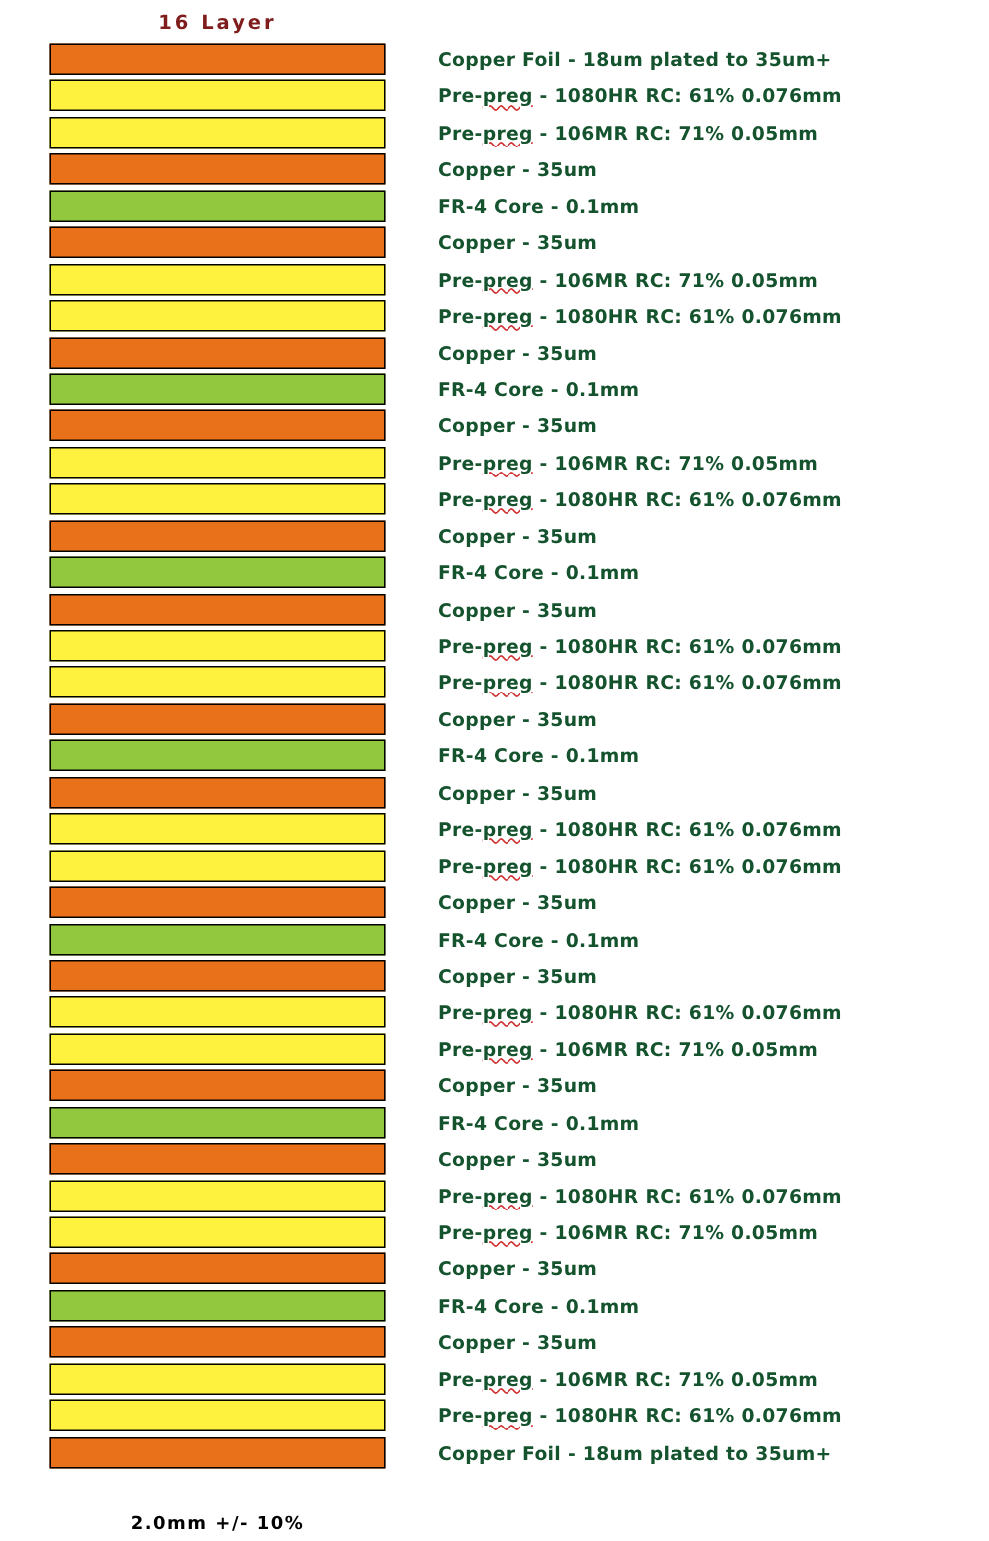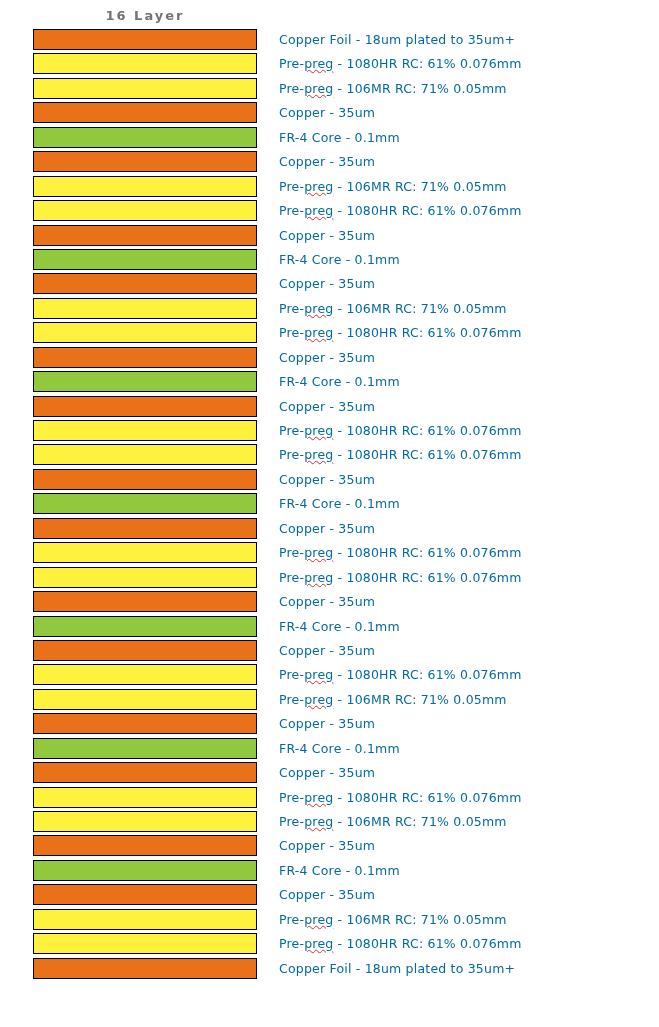--- a/index.html
+++ b/index.html
@@ -23,21 +23,21 @@
   }
   .title {
     position: absolute;
     left: 33px;
     top: 8px;
     width: 224px;
     text-align: center;
     font-size: 13px;
     font-weight: bold;
     letter-spacing: 2px;
-    color: #737373;
+    color: #7f1d1d;
     font-family: "DejaVu Sans", sans-serif;
   }
   .footer {
     position: absolute;
     left: 33px;
     bottom: 5px;
     width: 224px;
     text-align: center;
     font-size: 12px;
     font-weight: bold;
@@ -60,29 +60,30 @@
     position: absolute;
     left: 33px;
     top: 1px;
     width: 224px;
     height: 21px;
     border: 1px solid #000000;
     box-sizing: border-box;
   }
   .label {
     position: absolute;
-    left: 279px;
+    left: 292px;
     top: 0px;
     height: 24.45px;
     line-height: 24.45px;
     font-size: 12.5px;
-    color: #0369a1;
+    color: #14532d;
     white-space: nowrap;
     font-family: "DejaVu Sans", sans-serif;
     letter-spacing: 0.2px;
+    font-weight: bold;
   }
   .label .spell {
     text-decoration: underline;
     text-decoration-style: wavy;
     text-decoration-color: #d03030;
     text-decoration-thickness: 1px;
     text-align: center;
   }
 </style>
 </head>
@@ -241,13 +242,14 @@
       </div>
       <div class="row">
         <div class="swatch" style="background: rgb(255, 242, 63);"></div>
         <div class="label">Pre-<span class="spell">preg</span> - 1080HR RC: 61% 0.076mm</div>
       </div>
       <div class="row">
         <div class="swatch" style="background: rgb(232, 113, 26);"></div>
         <div class="label">Copper Foil - 18um plated to 35um+</div>
       </div>
     </div>
+  <div class="footer">2.0mm +/- 10%</div>
 </div>
 
 </body></html>

